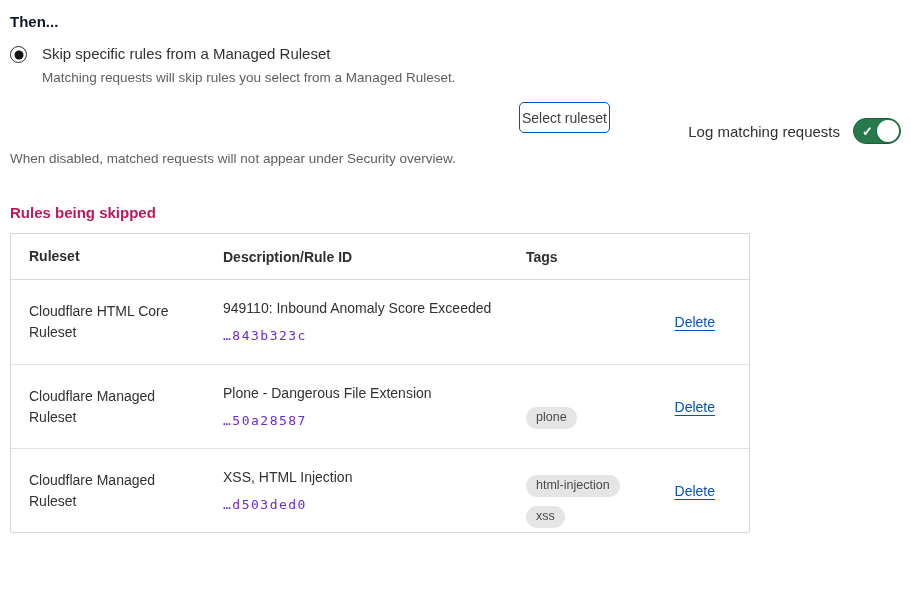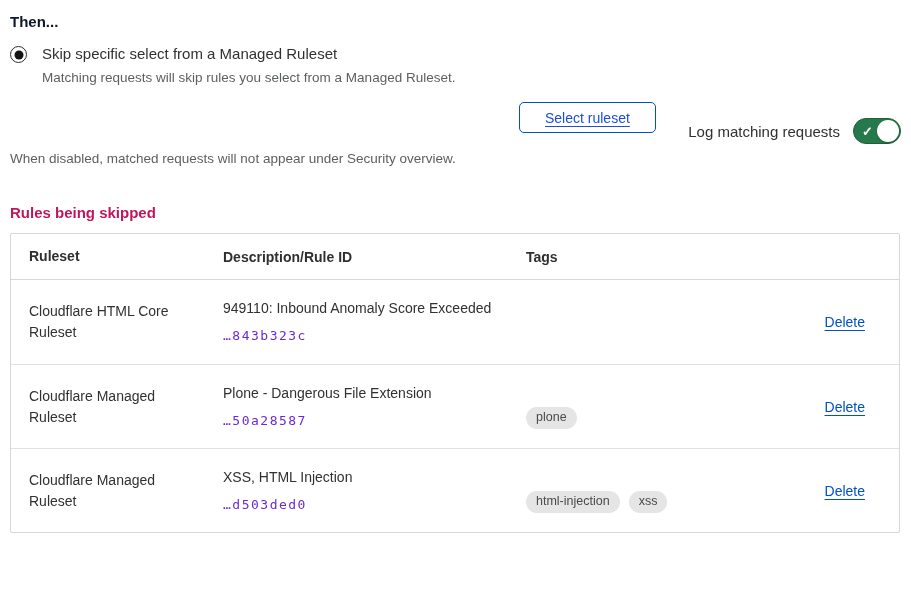--- a/index.html
+++ b/index.html
@@ -33,25 +33,25 @@
   .radio.selected::after {
     content:""; position:absolute; top:50%; left:50%;
     width:9px; height:9px; border-radius:50%;
     background:#141414; transform:translate(-50%,-50%);
   }
   .option-label { font-size:15px; line-height:21px; color:#313131; cursor:pointer; }
   .option-desc { font-size:13.5px; line-height:19px; color:#5c5f62; margin-top:4px; }
 
   .btn-outline {
     position:absolute; left:519px; top:102px;
-    height:31px; padding:0 25px;
+    height:31px; padding:0 2px;
     background:#fff; border:1px solid #0051c3; border-radius:5px;
-    color:#1d4ed8; font-size:14px;
+    color:#404040; font-size:14px;
     font-family:"Liberation Sans", sans-serif;
-    text-decoration:underline; text-underline-offset:3px;
+    text-underline-offset:3px;
     cursor:pointer; display:inline-flex; align-items:center;
   }
 
   
   .log-row { margin-top:31px; display:flex; align-items:center; gap:13px;justify-content:flex-end; }
   .log-label { font-size:15px; color:#313131; }
   .toggle {
     position:relative; width:48px; height:26px;
     background:#26794a; border:1px solid #1d6038; border-radius:13px;
     cursor:pointer; flex:0 0 auto;
@@ -63,21 +63,21 @@
   .toggle .knob {
     position:absolute; right:1px; top:1px;
     width:22px; height:22px; border-radius:50%;
     background:#fff; box-shadow:0 1px 2px rgba(0,0,0,.25);
   }
   .log-desc { margin-top:7px; font-size:13.5px; color:#5c5f62; }
 
   
   .table-heading { margin-top:38px; font-size:15px; font-weight:700; color:#be185d; }
   .rules-table {
-    margin-top:12px; width:890px;
+    margin-top:12px; width:740px;
     border:1px solid #d5d7d8; border-radius:2px;
     background:#fff;
   }
   .trow {
     display:grid;
     grid-template-columns:212px 303px 1fr 120px;
     align-items:center;
   }
   .trow.head { height:46px; border-bottom:1px solid #d5d7d8; }
   .trow.body-row { height:84px; }
@@ -108,21 +108,21 @@
 <body>
 
 <div class="page">
 
   <div class="section-heading">Then...</div>
 
 
   <div class="option second">
     <span class="radio selected"></span>
     <div>
-      <div class="option-label">Skip specific select from a Managed Ruleset</div>
+      <div class="option-label">Skip specific rules from a Managed Ruleset</div>
       <div class="option-desc">Matching requests will skip rules you select from a Managed Ruleset.</div>
     </div>
   </div>
 
   <button class="btn-outline">Select ruleset</button>
 
   <div class="log-row">
     <span class="log-label">Log matching requests</span>
     <span class="toggle">
       <span class="check">✓</span>

